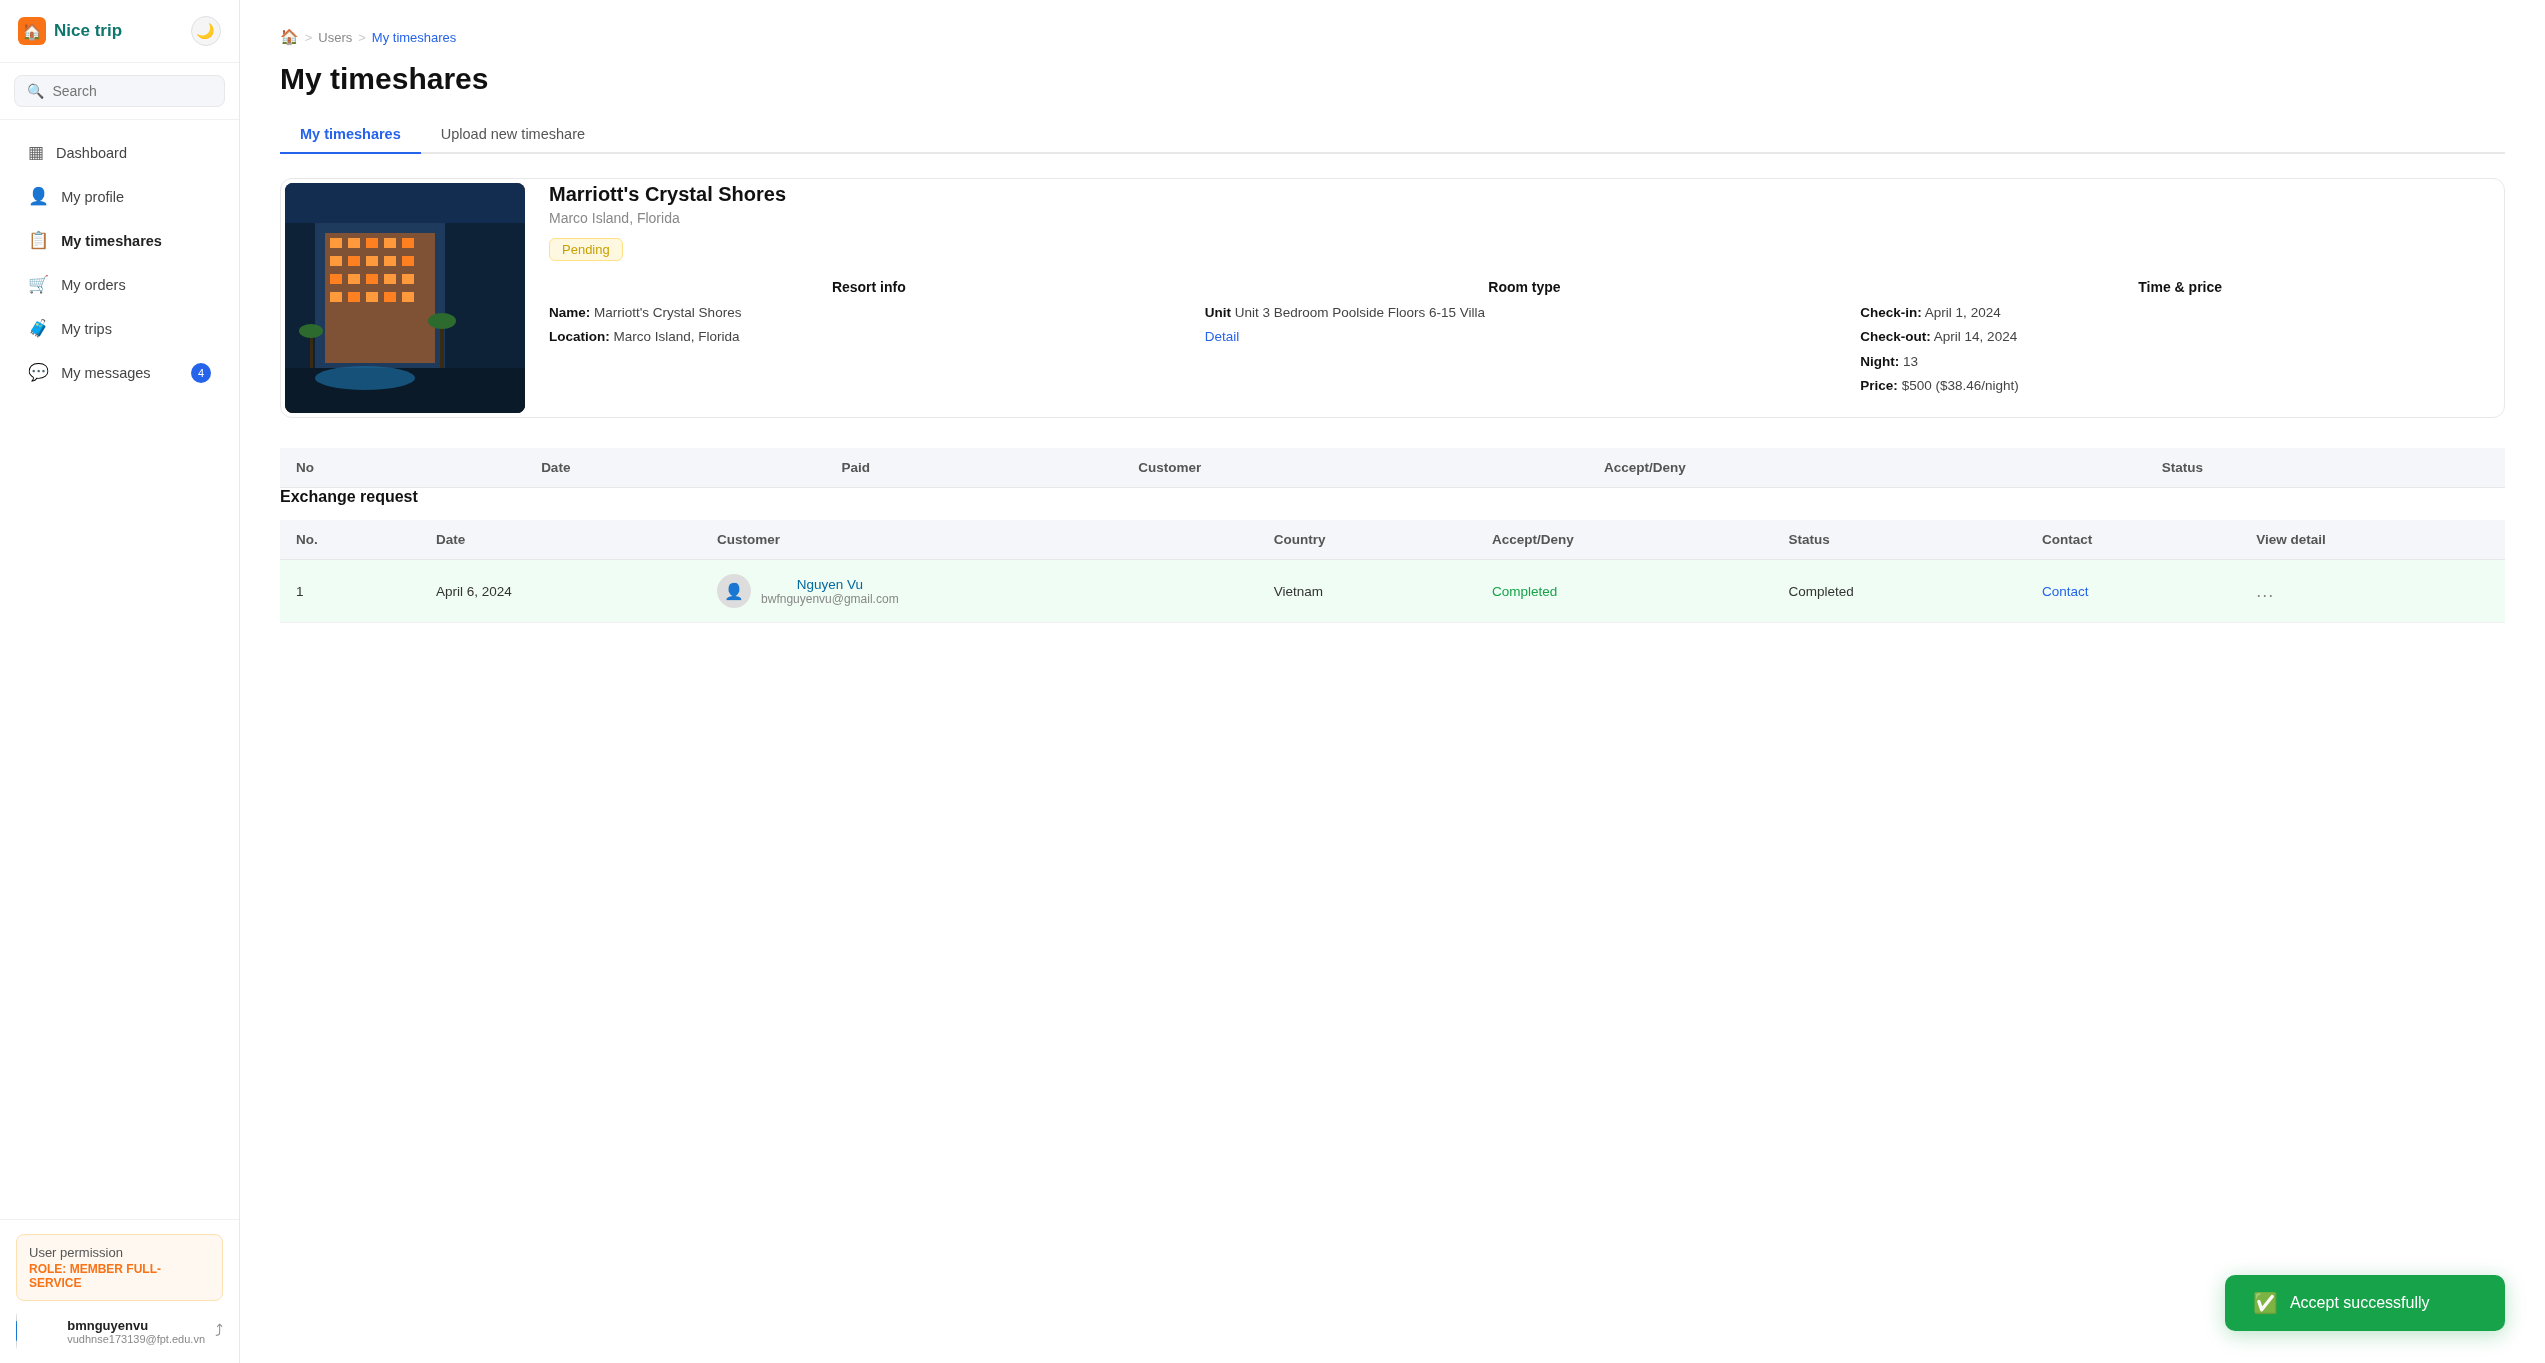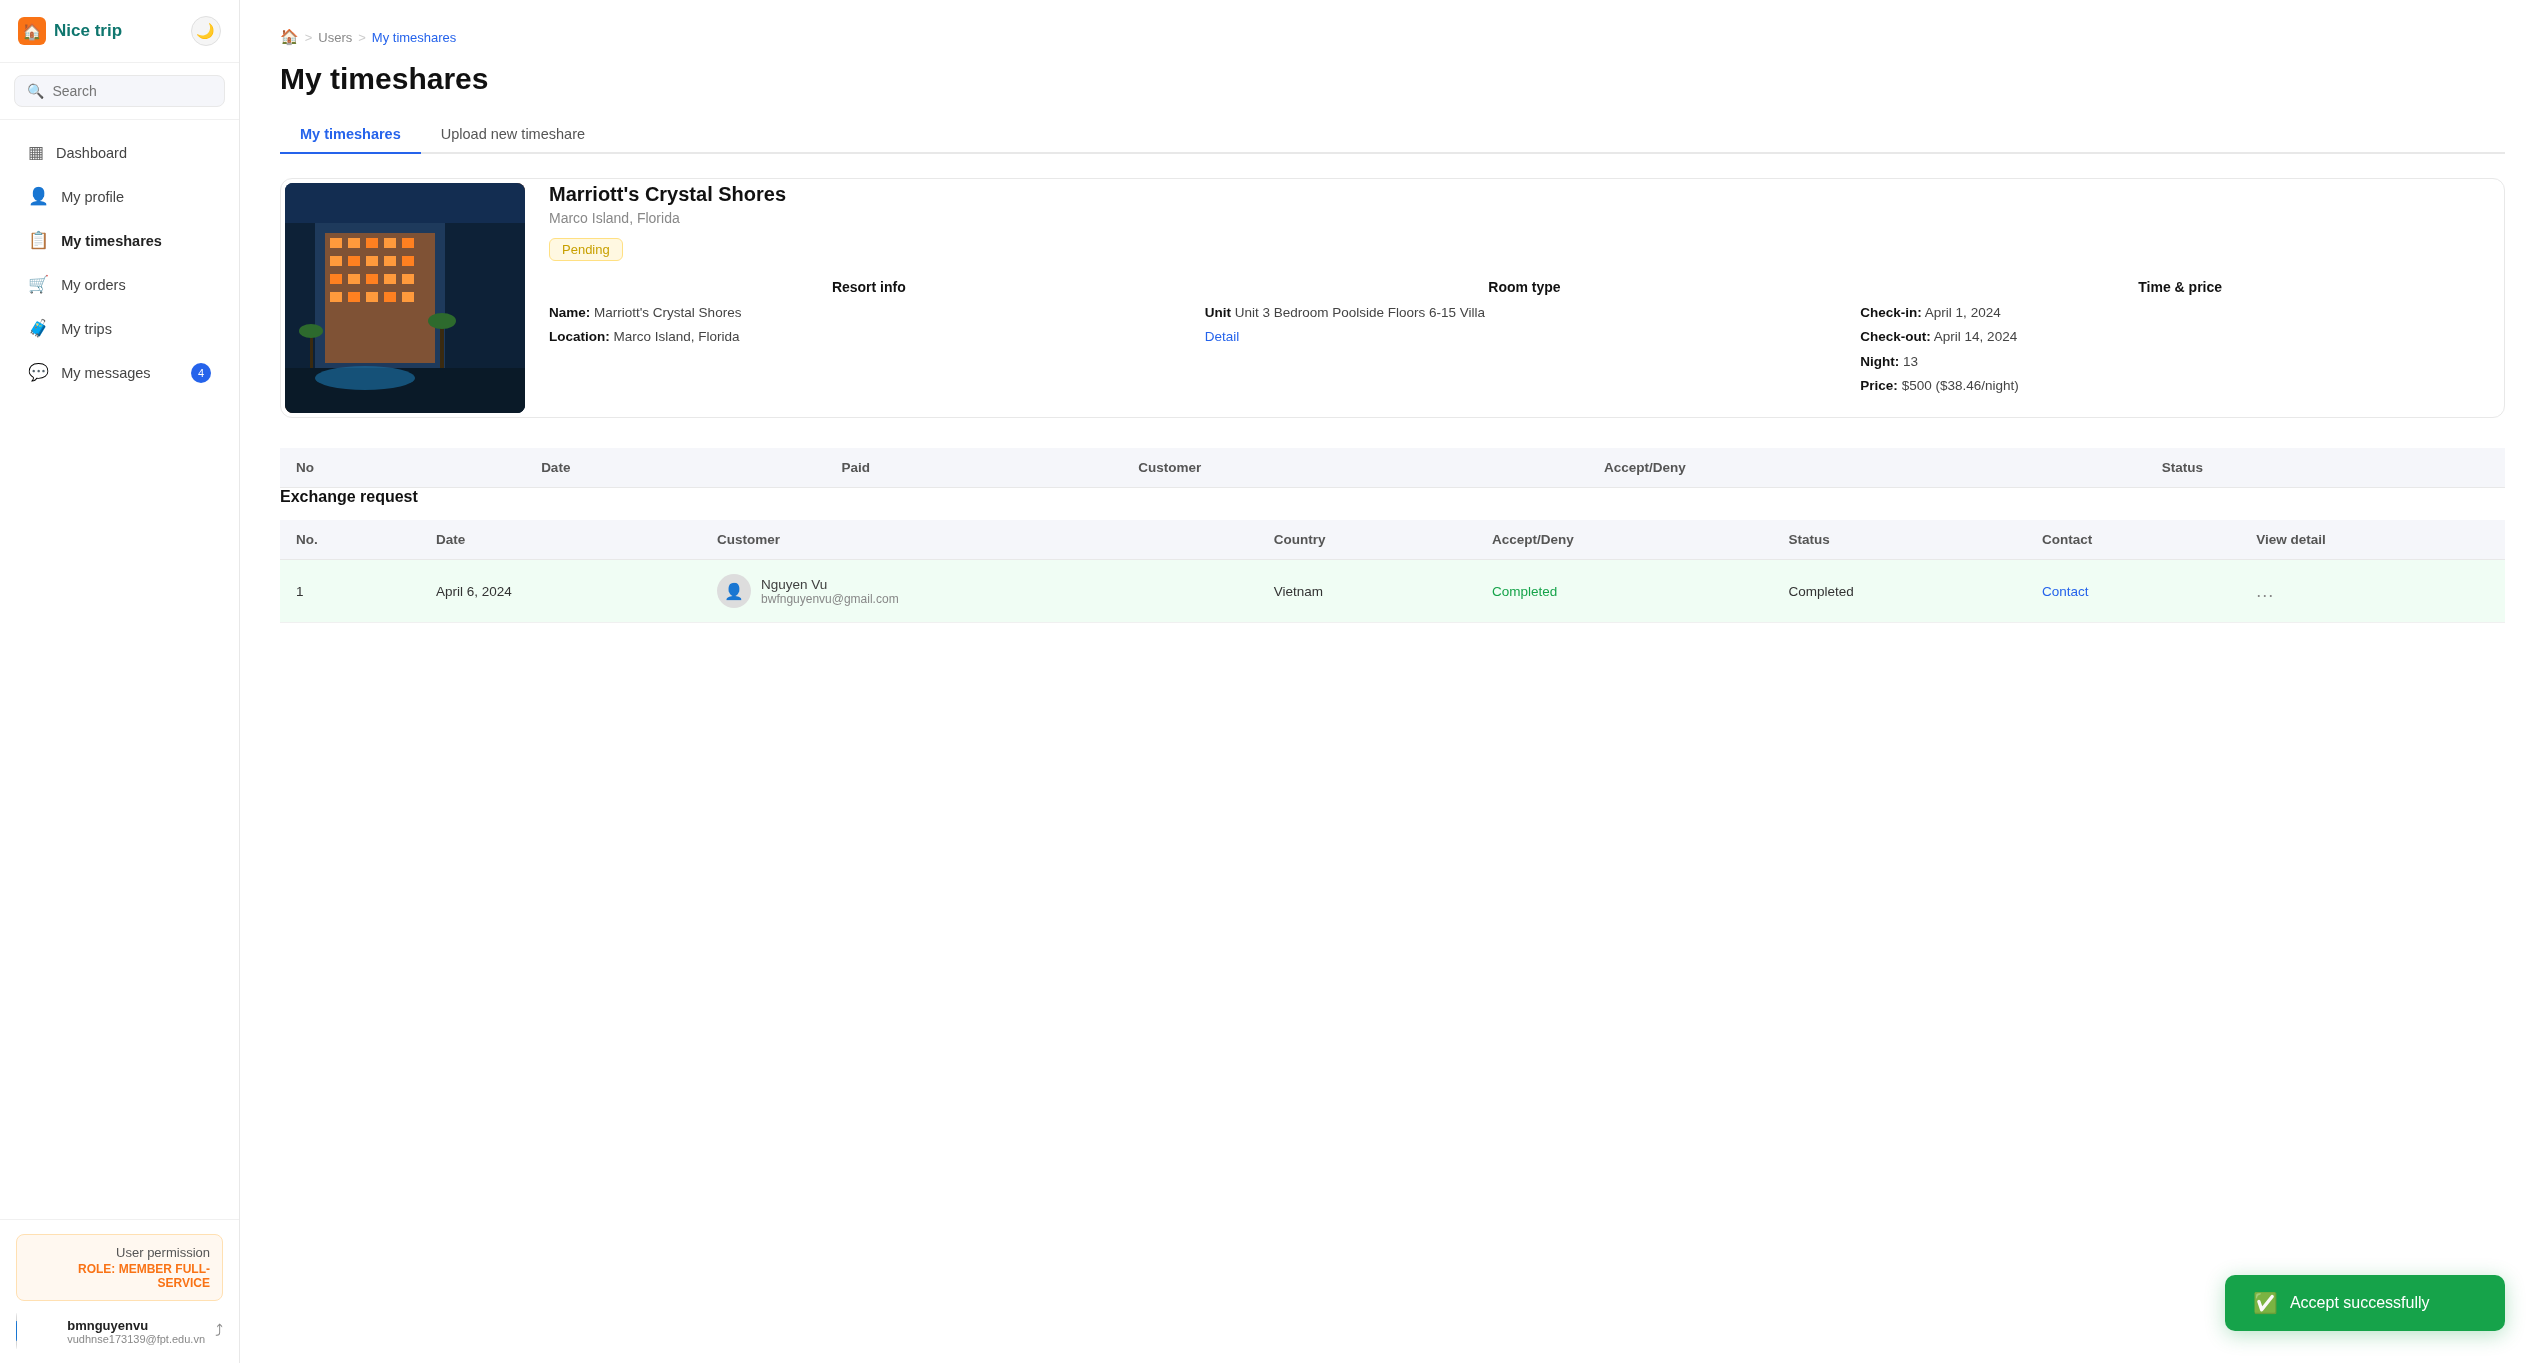--- a/index.html
+++ b/index.html
@@ -110,21 +110,20 @@
     .sidebar-footer {
       padding: 14px 16px;
       border-top: 1px solid #f0f0f0;
     }
     .user-permission-box {
       background: #fff8f0;
       border: 1px solid #ffe0b2;
       border-radius: 8px;
       padding: 10px 12px;
       margin-bottom: 12px;
-      text-align: right;
     }
     .user-permission-label { font-size: 13px; color: #555; font-weight: 500; }
     .user-role { font-size: 12px; color: #f97316; font-weight: 700; margin-top: 2px; }
 
     .user-info {
       display: flex;
       align-items: center;
       gap: 10px;
     }
     .user-avatar {
@@ -252,21 +251,21 @@
     tbody tr.highlighted { background: #f0fdf4; }
     tbody td { padding: 14px 16px; color: #333; vertical-align: middle; }
 
     .customer-cell { display: flex; align-items: center; gap: 10px; }
     .customer-avatar {
       width: 34px; height: 34px; border-radius: 50%;
       background: #ddd;
       display: flex; align-items: center; justify-content: center;
       overflow: hidden; font-size: 16px;
     }
-    .customer-name { font-weight: 500; color: #404040; font-size: 13.5px; }
+    .customer-name { font-weight: 500; color: #0369a1; font-size: 13.5px; text-align: center; }
     .customer-email { font-size: 12px; color: #888; }
 
     .status-completed { color: #16a34a; font-weight: 500; }
     .contact-link { color: #2563eb; text-decoration: none; cursor: pointer; font-size: 13.5px; }
     .dots-btn { color: #888; cursor: pointer; font-size: 18px; letter-spacing: 1px; }
 
     
     .toast {
       position: fixed;
       bottom: 32px;

